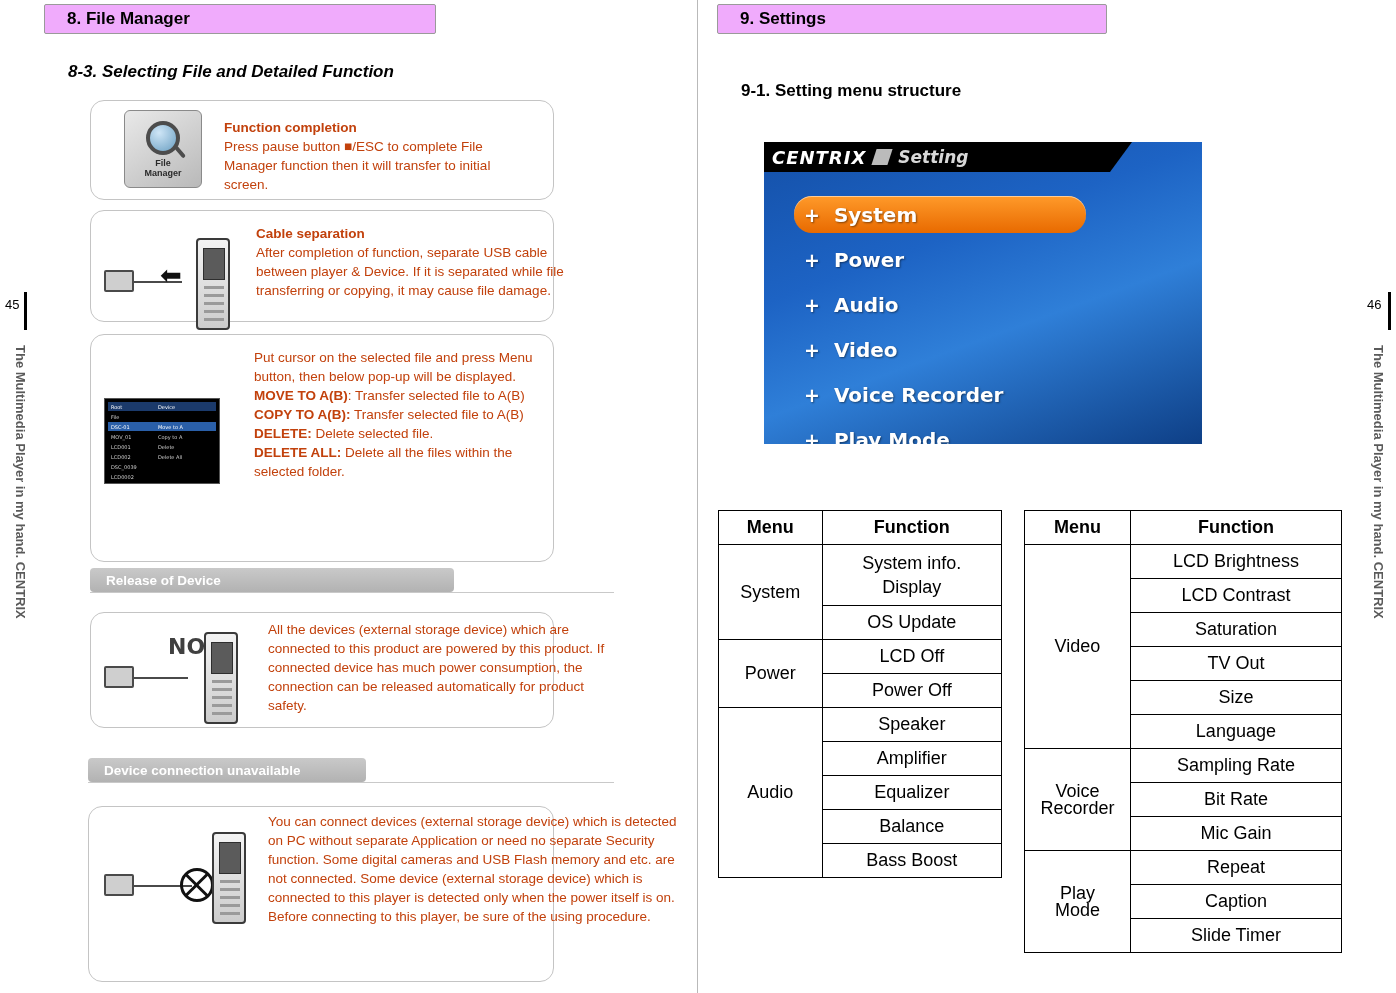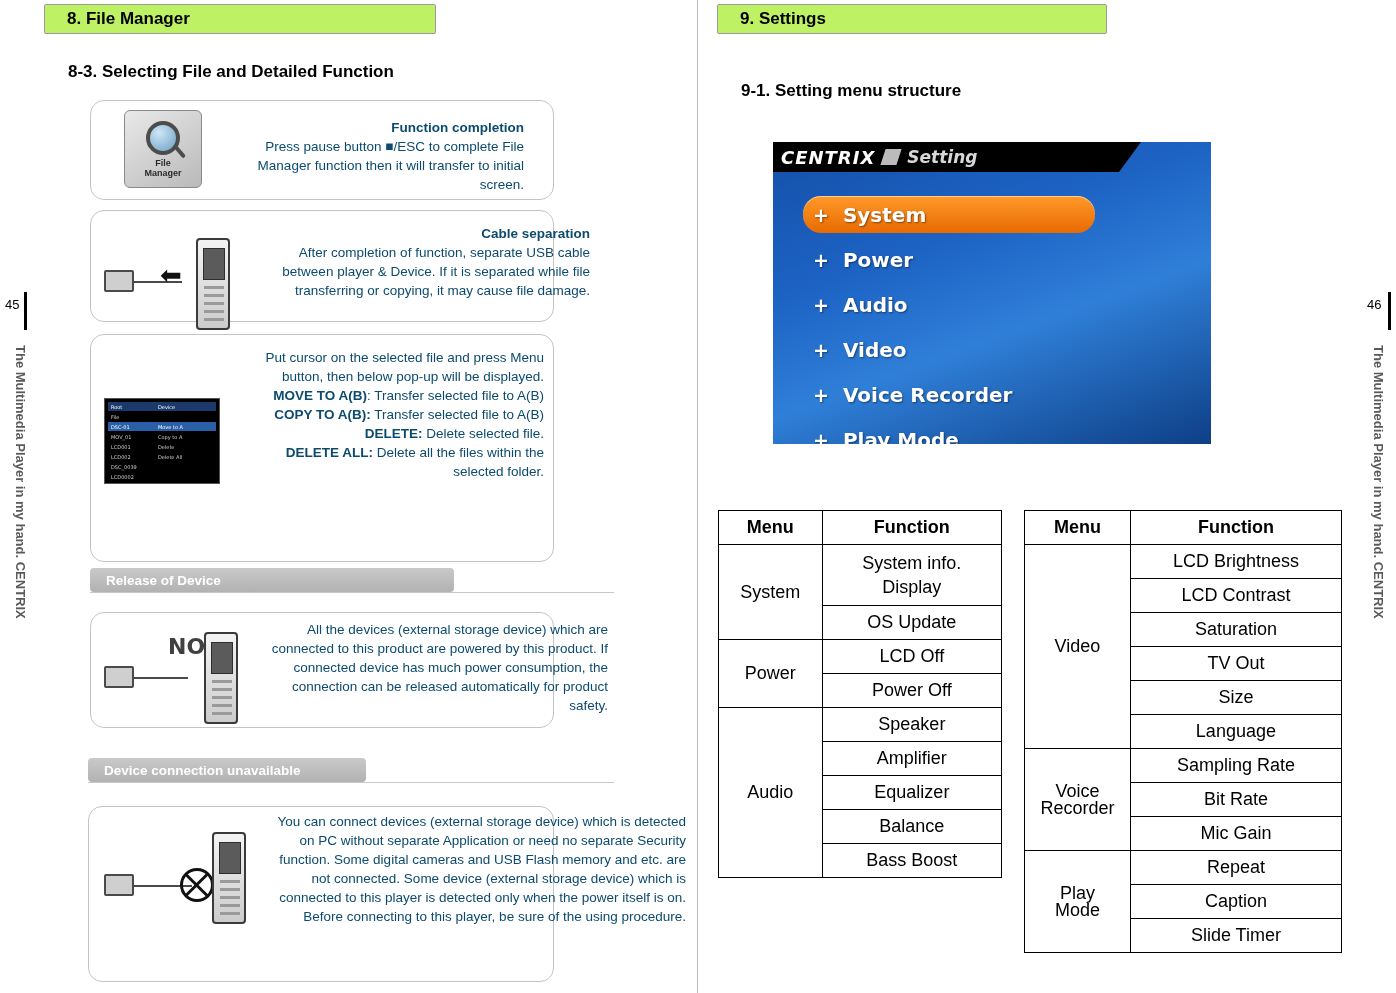--- a/index.html
+++ b/index.html
@@ -20,39 +20,39 @@
   .divider {
     position: absolute;
     left: 697px; top: 0;
     width: 1px; height: 993px;
     background: #b9b9b9;
   }
   
   .sec-tab {
     position: absolute;
     height: 30px;
-    background: #bef264;
+    background: #f0abfc;
     border: 1px solid #9a9a9a;
     border-radius: 2px;
     display: flex;
     align-items: center;
     padding-left: 22px;
     font-size: 17px;
     font-weight: bold;
     color: #000;
   }
   #tab-file-manager { left: 44px; top: 4px; width: 392px; }
   #tab-settings { left: 717px; top: 4px; width: 390px; }
 
   .sub-title {
     position: absolute;
     font-size: 17px;
     font-weight: bold;
   }
-  #sub-8-3 { left: 68px; top: 62px; }
+  #sub-8-3 { left: 68px; top: 62px; font-style: italic; }
   #sub-9-1 { left: 741px; top: 81px; }
 
   
   .pagenum {
     position: absolute;
     font-size: 13px;
     color: #000;
   }
   #pagenum-left { left: 5px; top: 297px; }
   #pagenum-right { left: 1367px; top: 297px; }
@@ -85,22 +85,21 @@
   .infobox {
     position: absolute;
     border: 1px solid #c4c4c4;
     border-radius: 14px;
     background: #fff;
   }
   .box-text {
     position: absolute;
     font-size: 13.5px;
     line-height: 19px;
-    color: #0c4a6e;
-    text-align: right;
+    color: #c2410c;
   }
   .box-text b { font-weight: bold; }
 
   
   .fm-icon {
     position: absolute;
     left: 124px; top: 110px;
     width: 78px; height: 78px;
     background: linear-gradient(145deg, #e9e9e9, #b9b9b9);
     border: 1px solid #8a8a8a;
@@ -235,21 +234,20 @@
     background: #c9c9c9;
   }
 
   
   .settings-screen {
     position: absolute;
     left: 764px; top: 142px;
     width: 438px; height: 302px;
     background: linear-gradient(160deg,#1450a8 0%,#1d63c4 35%,#2f7fd8 60%,#0e3f86 100%);
     overflow: hidden;
-    margin-left: 9px;
   }
   .settings-screen .topbar {
     position: absolute;
     left: 0; top: 0;
     width: 346px; height: 30px;
     background: #000;
     display: flex; align-items: center;
     padding-left: 8px;
   }
   .settings-screen .topbar .brand {

